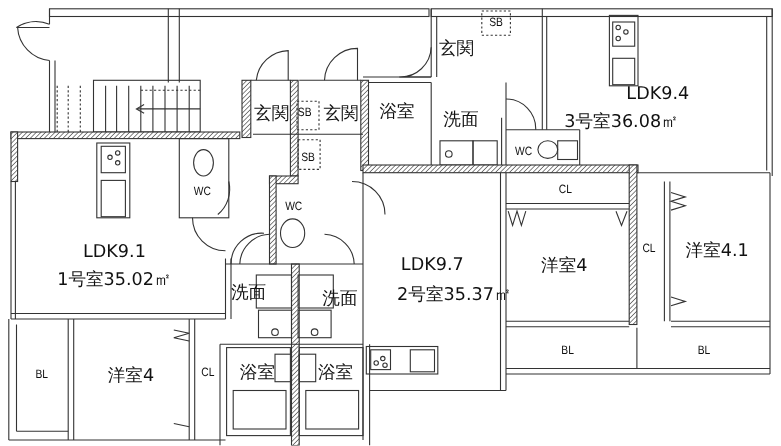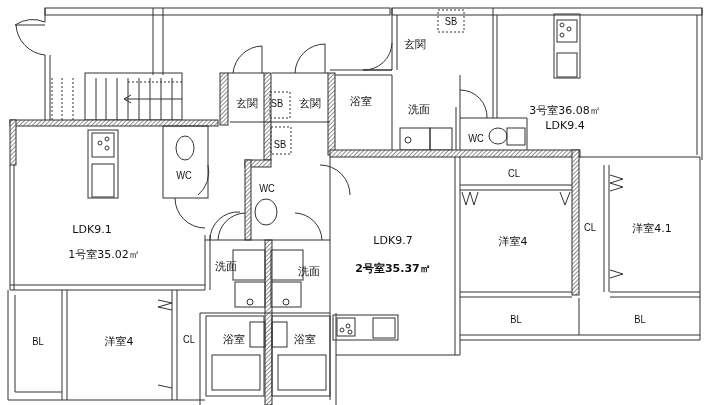--- a/index.html
+++ b/index.html
@@ -1,19 +1,19 @@
 <!DOCTYPE html>
 <html><head>
 <meta charset="utf-8">
 <style>
   html, body { margin: 0; padding: 0; background: #ffffff; }
   body { width: 710px; height: 405px; position: relative; overflow: hidden;
          font-family: "DejaVu Sans", sans-serif; }
   #plan { position: absolute; left: 0; top: 0; width: 710px; height: 405px; }
-  .lbl { position: absolute; font-size: 11px; color: #111; white-space: nowrap;
+  .lbl { position: absolute; font-size: 16px; color: #111; white-space: nowrap;
          transform: translate(-50%, -50%); line-height: 1; letter-spacing: 0px; }
   .lbl.narrow { font-family: "Liberation Sans", sans-serif; font-size: 11px; transform: translate(-50%,-50%) scaleX(0.85); }
 </style>
 </head>
 <body>
 
 <svg id="plan" viewBox="0 0 710 405" xmlns="http://www.w3.org/2000/svg">
   <defs>
     <pattern id="hatch" width="3" height="3" patternUnits="userSpaceOnUse" patternTransform="rotate(45)">
       <rect width="3" height="3" fill="#ffffff"></rect>
@@ -211,45 +211,45 @@
       <line x1="610" y1="292" x2="700" y2="292"></line>
       <line x1="610" y1="297" x2="700" y2="297"></line>
       <line x1="700" y1="157" x2="700" y2="340"></line>
       <line x1="579" y1="335" x2="579" y2="298"></line>
       <polyline points="610,175 623,179 610,183 623,187 610,191"></polyline>
       <polyline points="610,270 623,274 610,278"></polyline>
     </g>
   </g>
 </svg>
 
-<div class="lbl" style="left:565px;top:85px;margin-top:40px;">LDK9.4</div>
+<div class="lbl" style="left:598px;top:85px;">LDK9.4</div>
 <div class="lbl" style="left:565px;top:110px;text-align:right;">3号室36.08㎡</div>
 <div class="lbl" style="left:415px;top:44px;">玄関</div>
 <div class="lbl narrow" style="left:451px;top:21px;">SB</div>
 <div class="lbl" style="left:361px;top:101px;">浴室</div>
 <div class="lbl" style="left:419px;top:109px;">洗面</div>
 <div class="lbl narrow" style="left:476px;top:138px;">WC</div>
 <div class="lbl narrow" style="left:514px;top:173px;">CL</div>
 <div class="lbl" style="left:513px;top:241px;">洋室4</div>
 <div class="lbl narrow" style="left:590px;top:227px;">CL</div>
 <div class="lbl" style="left:652px;top:228px;">洋室4.1</div>
 <div class="lbl narrow" style="left:516px;top:319px;">BL</div>
 <div class="lbl narrow" style="left:640px;top:319px;">BL</div>
 
 <div class="lbl" style="left:247px;top:103px;">玄関</div>
 <div class="lbl narrow" style="left:277px;top:103px;">SB</div>
 <div class="lbl" style="left:310px;top:103px;">玄関</div>
 <div class="lbl narrow" style="left:280px;top:144px;">SB</div>
 
 <div class="lbl narrow" style="left:184px;top:175px;">WC</div>
 <div class="lbl narrow" style="left:267px;top:188px;">WC</div>
-<div class="lbl" style="left:92px;top:229px;">LDK9.1</div>
+<div class="lbl" style="left:104px;top:229px;">LDK9.1</div>
 <div class="lbl" style="left:104px;top:254px;text-align:center;">1号室35.02㎡</div>
 <div class="lbl" style="left:226px;top:266px;">洗面</div>
 <div class="lbl" style="left:309px;top:271px;">洗面</div>
 <div class="lbl" style="left:393px;top:240px;text-align:right;">LDK9.7</div>
-<div class="lbl" style="left:393px;top:268px;font-weight:bold;">2号室35.37㎡</div>
+<div class="lbl" style="left:413px;top:268px;">2号室35.37㎡</div>
 
 <div class="lbl narrow" style="left:38px;top:341px;">BL</div>
 <div class="lbl" style="left:119px;top:341px;">洋室4</div>
 <div class="lbl narrow" style="left:189px;top:339px;">CL</div>
 <div class="lbl" style="left:234px;top:339px;">浴室</div>
 <div class="lbl" style="left:305px;top:339px;">浴室</div>
 
 </body></html>

